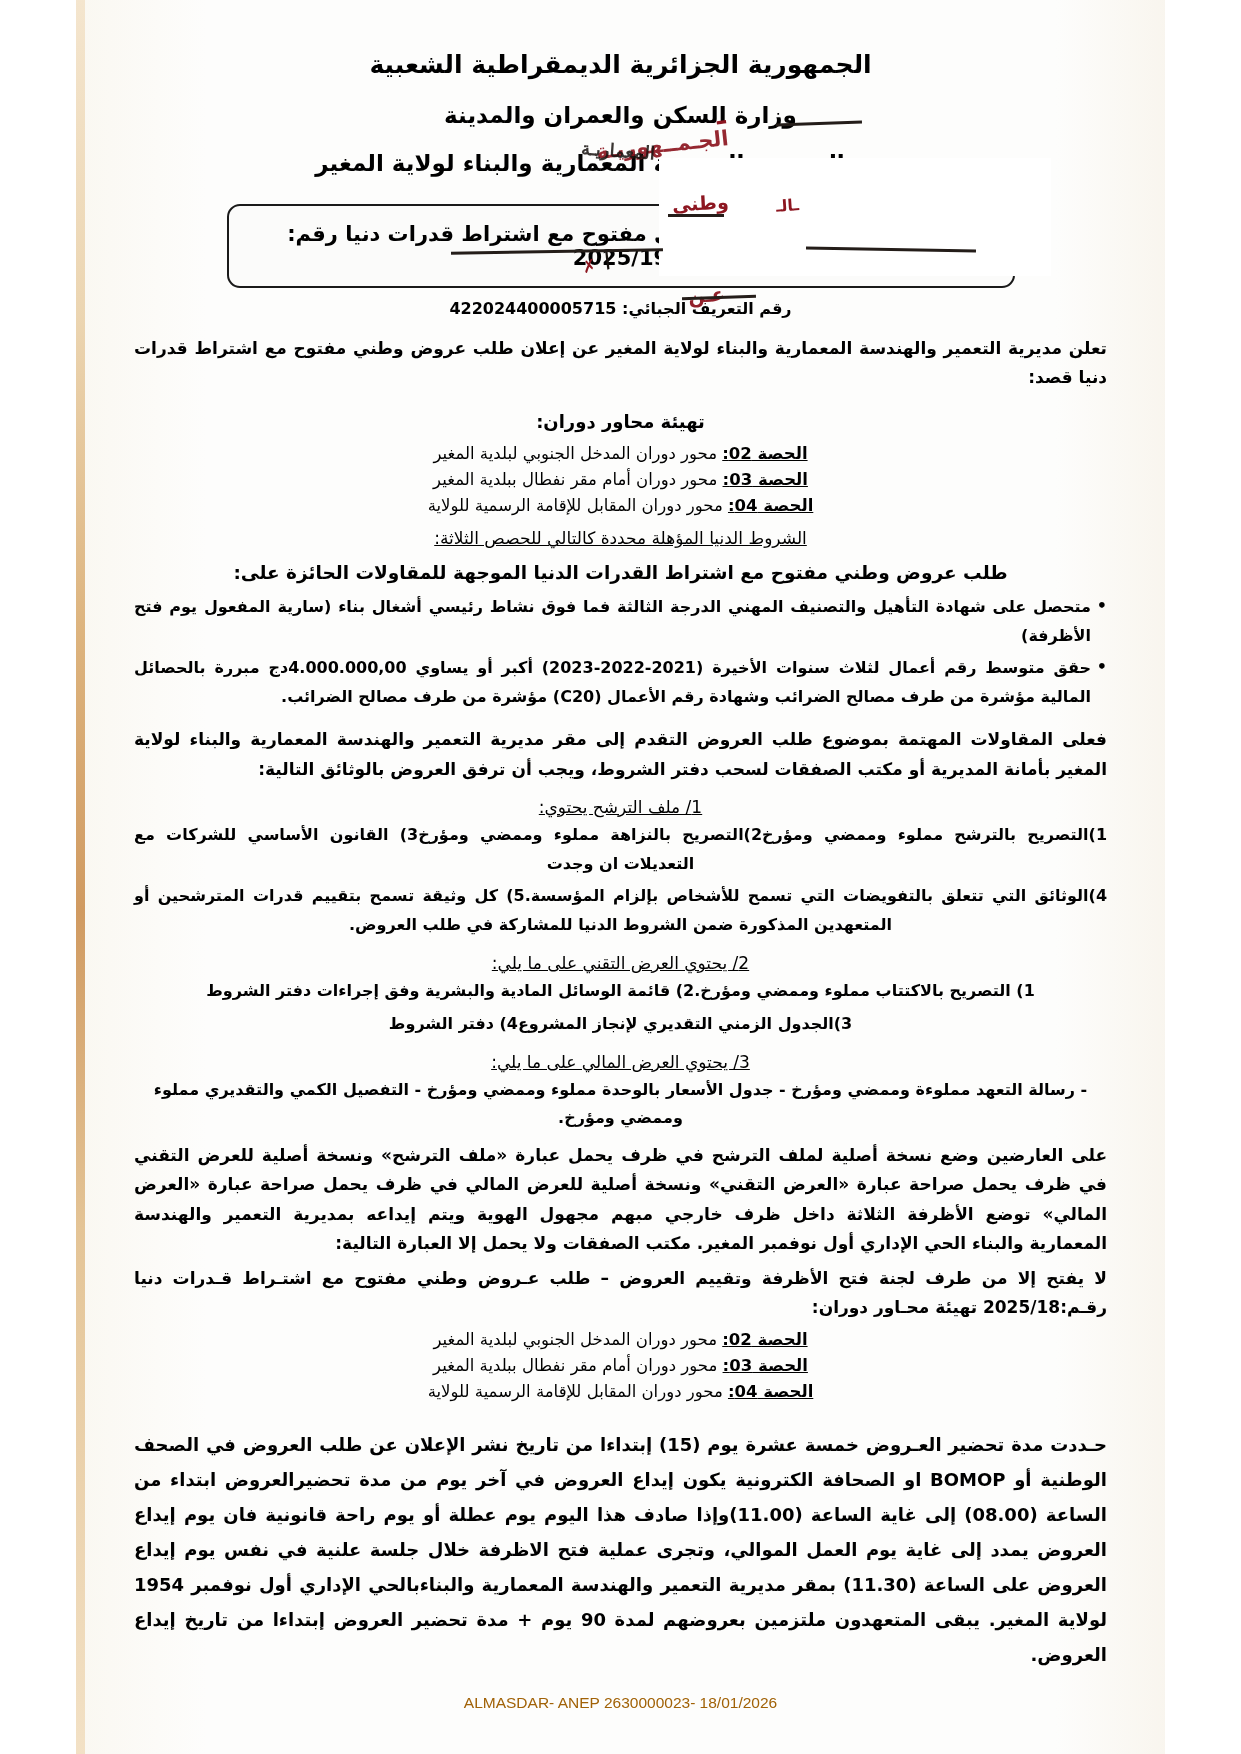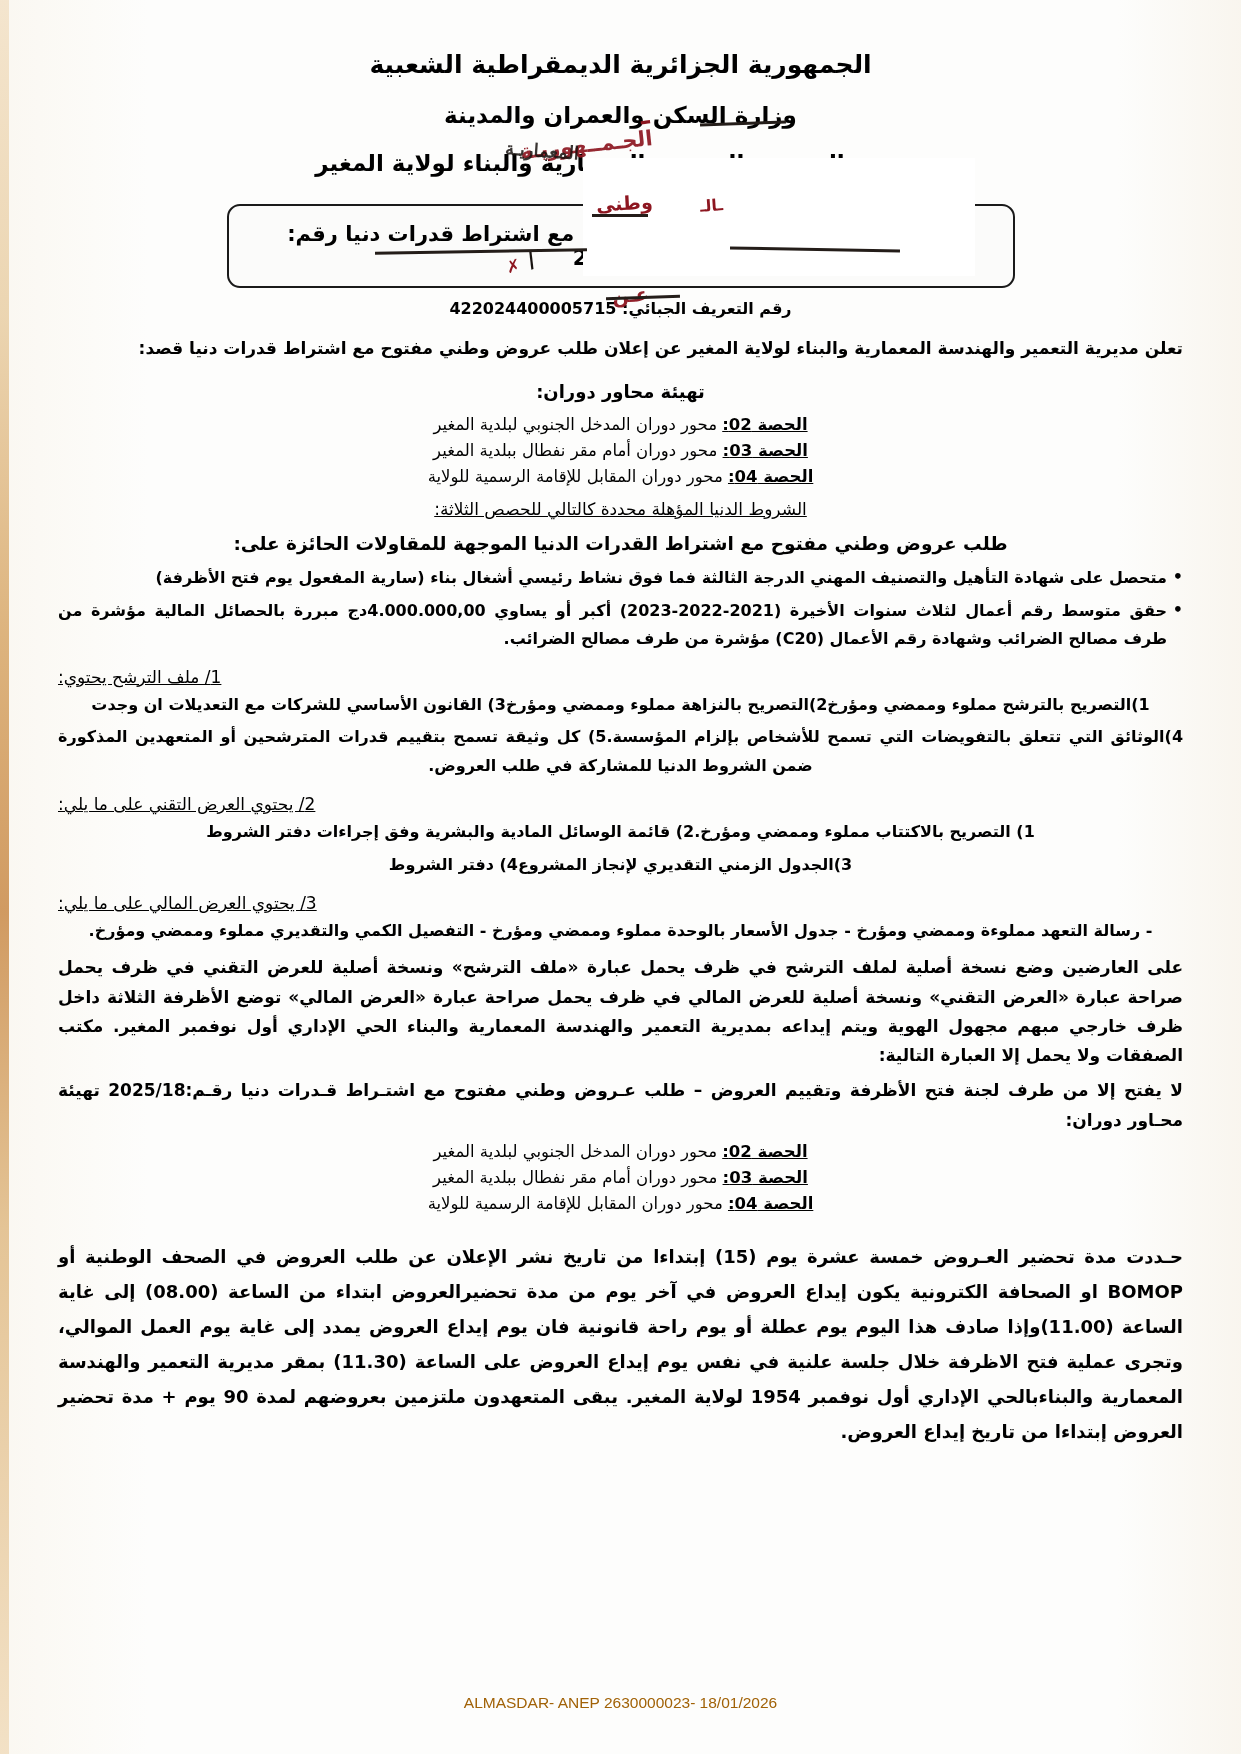--- a/index.html
+++ b/index.html
@@ -2,21 +2,21 @@
 <html lang="ar" dir="rtl"><head>
 <meta charset="utf-8">
 <style>
   html, body {
     margin: 0;
     padding: 0;
     background: #ffffff;
   }
   .page {
     position: relative;
-    width: 1241px;
+    width: 1089px;
     height: 1754px;
     margin: 0 auto;
     background: #fdfdfc;
     font-family: "DejaVu Sans", "Liberation Sans", sans-serif;
     color: #000000;
     overflow: hidden;
   }
   
   .page::before {
     content: "";
@@ -89,21 +89,21 @@
     margin-top: 7px;
   }
   .lot-line .lbl { font-weight: bold; text-decoration: underline; }
   .sec-head {
     font-size: 17px;
     font-weight: normal;
     text-decoration: underline;
     text-align: center;
     margin-top: 13px;
   }
-  .sec-head.right { text-align: left; }
+  .sec-head.right { text-align: center; }
   .intro-strong {
     font-size: 18.5px;
     font-weight: bold;
     text-align: center;
     margin-top: 14px;
   }
   ul.bullets {
     list-style: none;
     margin: 10px 0 0 0;
     padding: 0;
@@ -225,20 +225,21 @@
     </div>
 
     <div class="sec-head">الشروط الدنيا المؤهلة محددة كالتالي للحصص الثلاثة:</div>
     <div class="intro-strong">طلب عروض وطني مفتوح مع اشتراط القدرات الدنيا الموجهة للمقاولات الحائزة على:</div>
 
     <ul class="bullets">
       <li>متحصل على شهادة التأهيل والتصنيف المهني الدرجة الثالثة فما فوق نشاط رئيسي أشغال بناء (سارية المفعول يوم فتح الأظرفة)</li>
       <li>حقق متوسط رقم أعمال لثلاث سنوات الأخيرة (2021-2022-2023) أكبر أو يساوي 4.000.000,00دج مبررة بالحصائل المالية مؤشرة من طرف مصالح الضرائب وشهادة رقم الأعمال (C20) مؤشرة من طرف مصالح الضرائب.</li>
     </ul>
 
+    <div class="body-txt p-just bold" style="margin-top:14px;">فعلى المقاولات المهتمة بموضوع طلب العروض التقدم إلى مقر مديرية التعمير والهندسة المعمارية والبناء لولاية المغير بأمانة المديرية أو مكتب الصفقات لسحب دفتر الشروط، ويجب أن ترفق العروض بالوثائق التالية:</div>
 
     <div class="sec-head right">1/ ملف الترشح يحتوي:</div>
     <div class="list-line">1)التصريح بالترشح مملوء وممضي ومؤرخ2)التصريح بالنزاهة مملوء وممضي ومؤرخ3) القانون الأساسي للشركات مع التعديلات ان وجدت</div>
     <div class="list-line">4)الوثائق التي تتعلق بالتفويضات التي تسمح للأشخاص بإلزام المؤسسة.5) كل وثيقة تسمح بتقييم قدرات المترشحين أو المتعهدين المذكورة ضمن الشروط الدنيا للمشاركة في طلب العروض.</div>
 
     <div class="sec-head right">2/ يحتوي العرض التقني على ما يلي:</div>
     <div class="fin-line">1) التصريح بالاكتتاب مملوء وممضي ومؤرخ.2) قائمة الوسائل المادية والبشرية وفق إجراءات دفتر الشروط</div>
     <div class="fin-line">3)الجدول الزمني التقديري لإنجاز المشروع4) دفتر الشروط</div>
 
     <div class="sec-head right">3/ يحتوي العرض المالي على ما يلي:</div>

